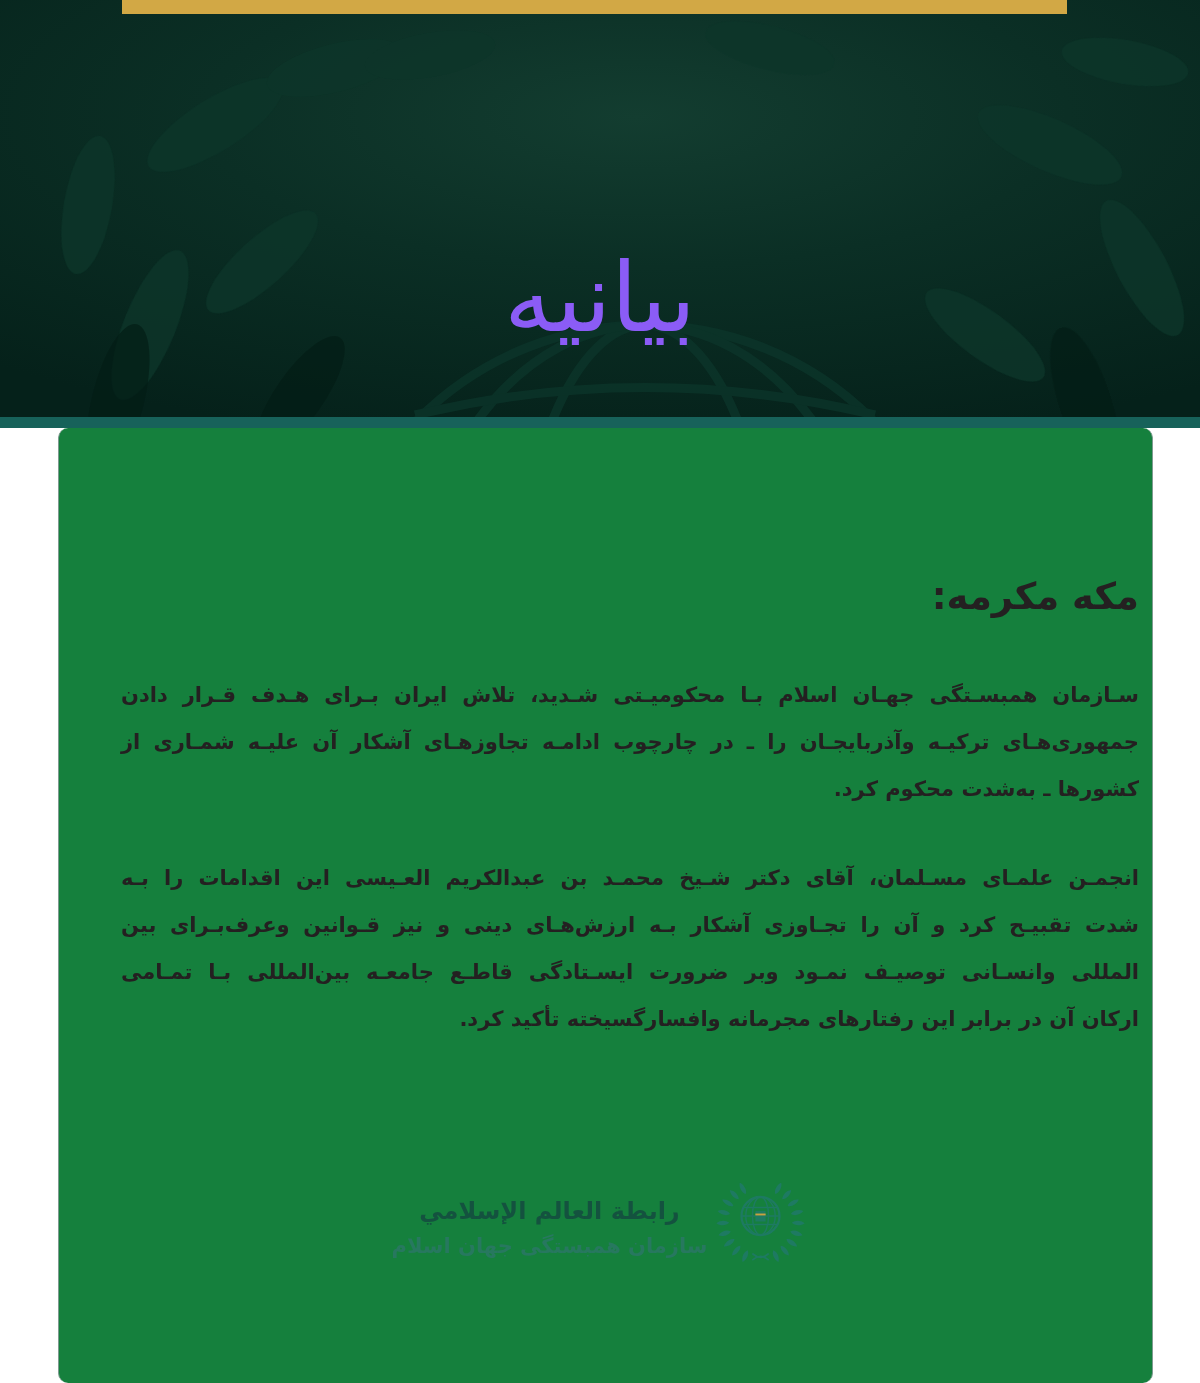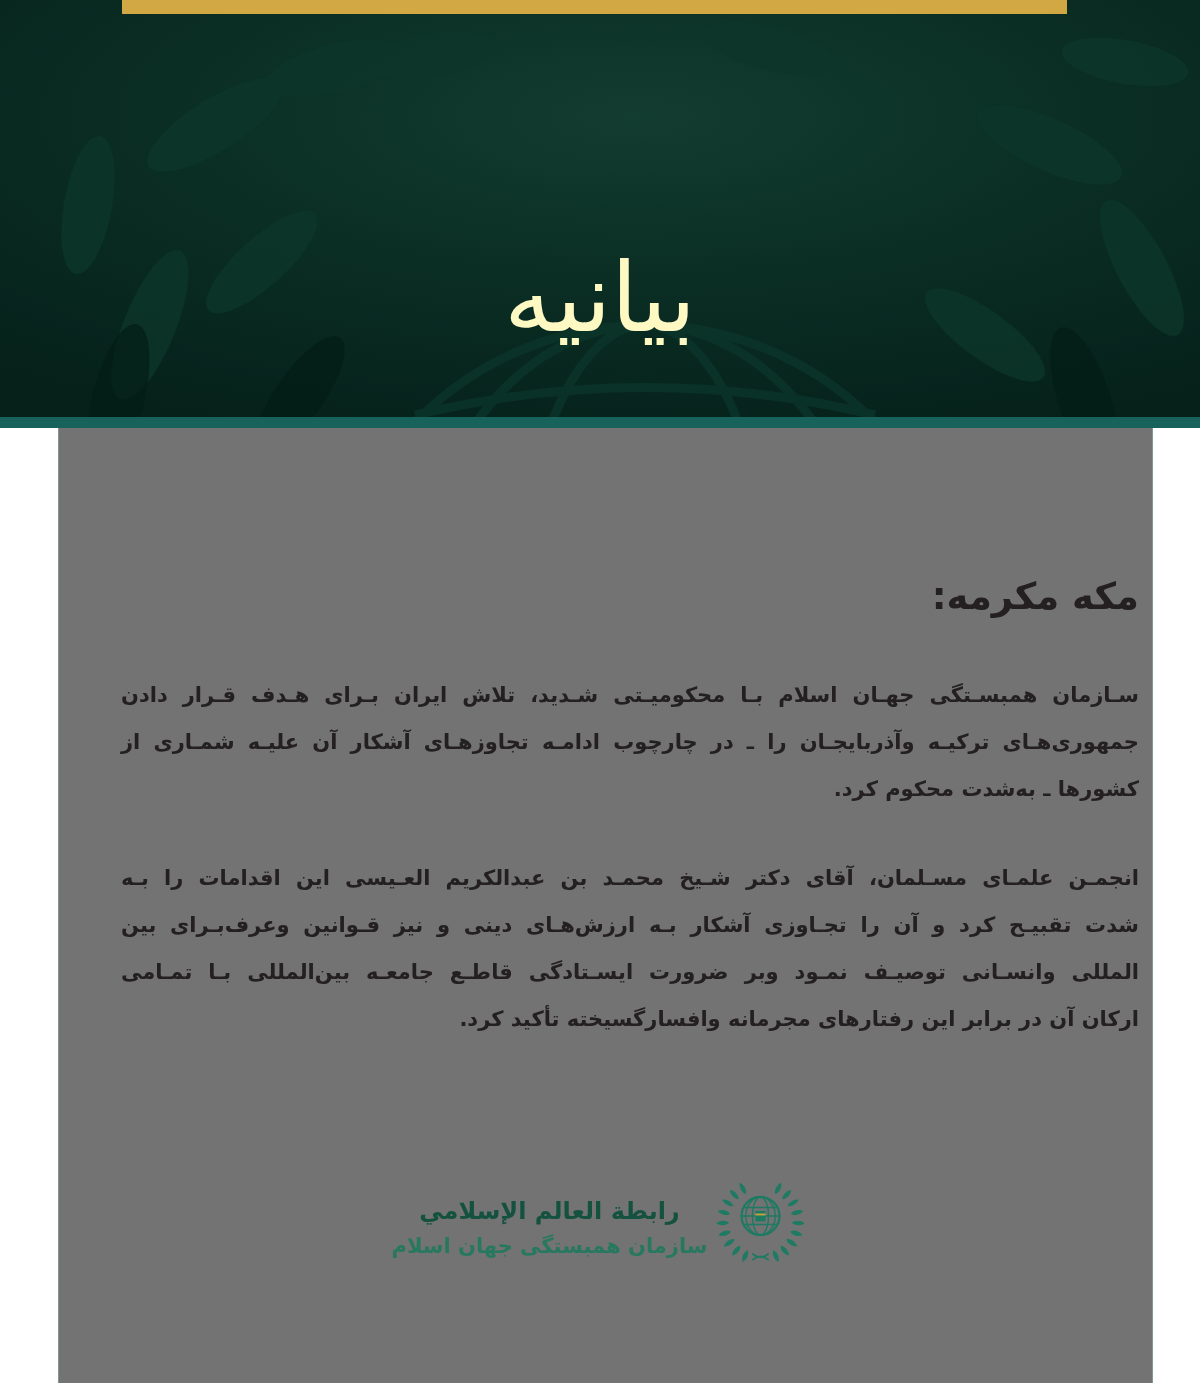--- a/index.html
+++ b/index.html
@@ -13,35 +13,36 @@
     position:absolute;top:0;left:0;width:1200px;height:417px;
     background:#082a21;overflow:hidden;
   }
   .header-art{position:absolute;top:0;left:0;}
   .gold-bar{
     position:absolute;top:0;left:122px;width:945px;height:14px;
     background:#d2a845;
   }
   .statement-title{
     position:absolute;top:236px;left:0;width:1200px;
-    text-align:center;color:#fef9c3;
+    text-align:center;color:#8b5cf6;
     font-size:96px;line-height:1.3;font-weight:normal;
     direction:rtl;
   }
   .teal-band{
     position:absolute;top:417px;left:0;width:1200px;height:11px;
     background:#17625a;
   }
   
   .content-frame{
     position:absolute;top:428px;left:58px;width:1095px;height:955px;
     border-left:1.5px solid #7e9a90;
     border-right:1.5px solid #7e9a90;
     box-sizing:border-box;
-    background:#737373;
+    background:#15803d;
+    border-radius:10px;
   }
   .doc-text{
     direction:rtl;
     color:#242021;
     padding:0 13px 0 62px;
   }
   .doc-heading{
     margin-top:138px;
     font-size:37px;line-height:62px;font-weight:bold;
     text-align:right;

